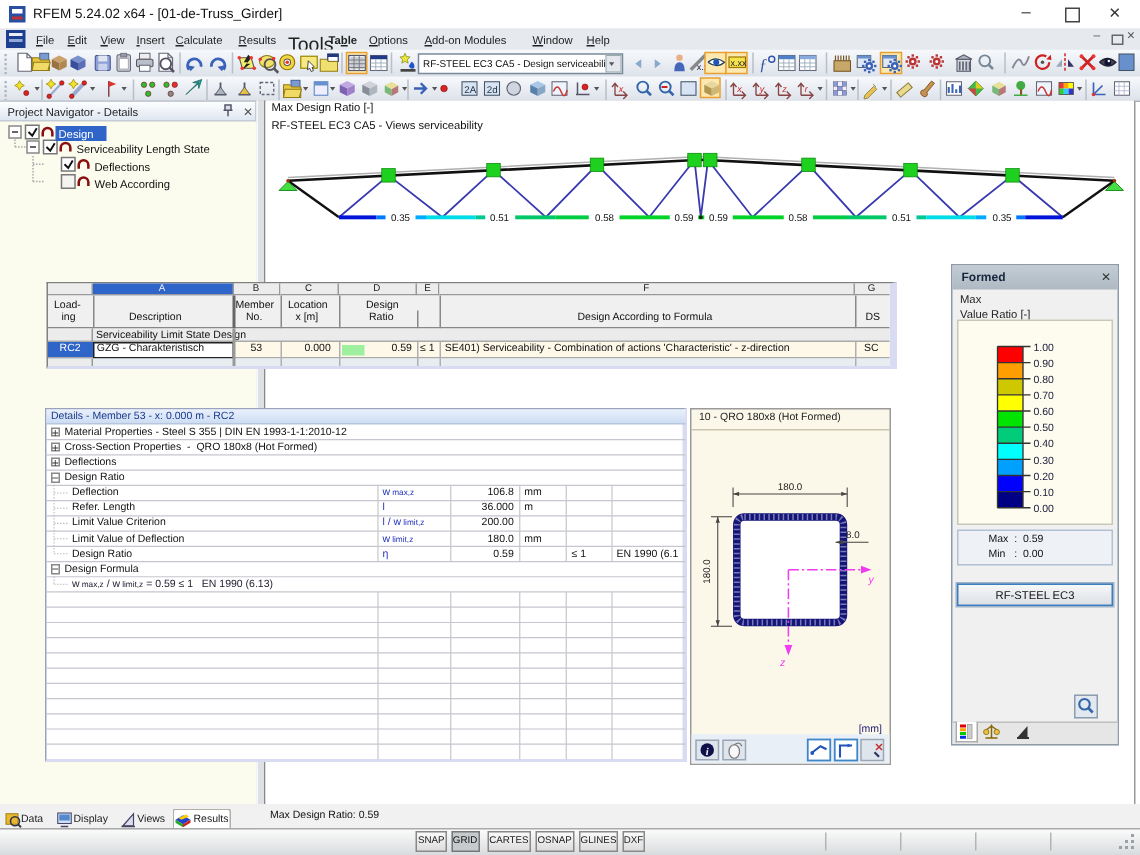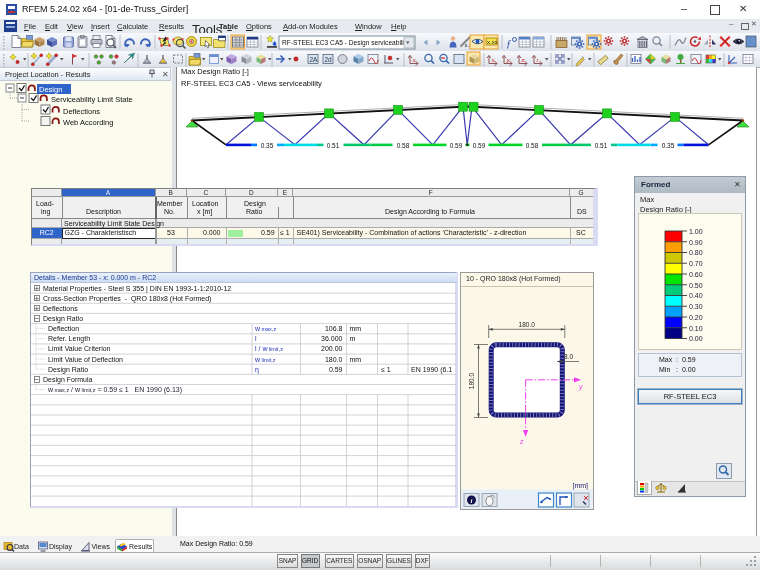--- a/index.html
+++ b/index.html
@@ -358,21 +358,21 @@
       <path d="M718,7 l3.5,0 l-1.75,2.5 z" fill="#555"></path>
       <line x1="724" y1="2" x2="724" y2="16" stroke="#b9bfc7" stroke-width="1"></line>
       <path d="M729,12 h8 M729,12 v-8 M729,12 l6,-6" fill="none" stroke="#3a62b8" stroke-width="1.1"></path>
       <circle cx="729" cy="12" r="1.2" fill="#dd3333"></circle>
       <rect x="743" y="3.5" width="10" height="9" fill="#fff" stroke="#667" stroke-width="0.7"></rect>
       <path d="M743,6.5 h10 M743,9.5 h10 M746,3.5 v9 M749.5,3.5 v9" stroke="#aac" stroke-width="0.5"></path>
 </svg>
 
 <div class="ab" style="left:0;top:67px;width:171px;height:473px;background:#fbfbee;border-top:1px solid #b8bcc4;"></div>
 <div class="ab" style="left:0;top:67px;width:171px;height:14px;background:linear-gradient(#fdfeff,#dfe7f2);border:1px solid #c3cbd6;border-left:none;box-sizing:border-box;"></div>
-<div class="tx" style="left:5px;top:70px;font-size:7.5px;color:#222;">Project Location - Results</div>
+<div class="tx" style="left:5px;top:70px;font-size:7.5px;color:#222;">Project Navigator - Details</div>
 <svg class="ab" style="left:148px;top:69px;" width="9" height="9" viewBox="0 0 9 9">
       <path d="M2,1 h4 v3.5 h-4 z M1,4.5 h6 M4,4.5 v4" stroke="#556" stroke-width="1" fill="#dde"></path>
     </svg>
 <div class="tx" style="left:162px;top:69.5px;font-size:8px;color:#555;">✕</div>
 
 <svg class="ab" style="left:0;top:81px;" width="171" height="60" viewBox="0 0 171 60">
 
   <g stroke="#aaa" stroke-width="1" stroke-dasharray="1,1">
     <line x1="10" y1="12" x2="10" y2="17"></line>
     <line x1="10" y1="17" x2="17" y2="17"></line>
@@ -404,21 +404,21 @@
 
   <g stroke="#8a1010" stroke-width="1.7" fill="none">
     <path d="M28.5,10 v-2.5 a3.2,3.2 0 0 1 6.4,0 v2.5"></path>
     <path d="M40.5,20 v-2.5 a3.2,3.2 0 0 1 6.4,0 v2.5"></path>
     <path d="M52.5,31.5 v-2.5 a3.2,3.2 0 0 1 6.4,0 v2.5"></path>
     <path d="M52.5,43 v-2.5 a3.2,3.2 0 0 1 6.4,0 v2.5"></path>
   </g>
 </svg>
 <div class="ab" style="left:37px;top:84px;width:34px;height:10px;background:#2f64c8;"></div>
 <div class="tx" style="left:39px;top:84.5px;font-size:7.5px;color:#fff;">Design</div>
-<div class="tx" style="left:51px;top:95px;font-size:7.5px;color:#111;">Serviceability Limit State</div>
+<div class="tx" style="left:51px;top:95px;font-size:7.5px;color:#111;">Serviceability Length State</div>
 <div class="tx" style="left:63px;top:106.5px;font-size:7.5px;color:#111;">Deflections</div>
 <div class="tx" style="left:63px;top:118px;font-size:7.5px;color:#111;">Web According</div>
 
 <div class="ab" style="left:0;top:540px;width:171px;height:13px;background:#eceadf;border-top:1px solid #c8c8bc;"></div>
 
 <div class="ab" style="left:171px;top:67px;width:6px;height:473px;background:#dde0e4;border-left:1px solid #f8f8f8;border-right:1px solid #888;box-sizing:border-box;"></div>
 
 <div class="ab" style="left:177px;top:67px;width:580px;height:469px;background:#ffffff;border-right:1px solid #999;box-sizing:border-box;"></div>
 <div class="tx" style="left:181px;top:67px;font-size:7.5px;color:#111;">Max Design Ratio [-]</div>
 <div class="tx" style="left:181px;top:79px;font-size:7.5px;color:#111;">RF-STEEL EC3 CA5 - Views serviceability</div>
@@ -679,21 +679,21 @@
   <circle cx="120.5" cy="227" r="3.2" fill="none" stroke="#336;" stroke-width="1.2"></circle>
   <line x1="123" y1="229.5" x2="126" y2="232.5" stroke="#336" stroke-width="1.5"></line>
   <path d="M124,224 l4,4 m0,-4 l-4,4" stroke="#c03030" stroke-width="1"></path>
 </svg>
 
 <div class="ab" style="left:634px;top:176px;width:112px;height:321px;background:#f0f0f0;border:1px solid #8e9aa8;box-sizing:border-box;"></div>
 <div class="ab" style="left:635px;top:177px;width:110px;height:16px;background:linear-gradient(#c3ccd4,#aeb9c3);"></div>
 <div class="tx" style="left:641px;top:180px;font-size:8px;font-weight:bold;color:#17263e;">Formed</div>
 <div class="tx" style="left:734px;top:180px;font-size:8px;color:#333;">✕</div>
 <div class="tx" style="left:640px;top:195px;font-size:7.5px;color:#222;">Max</div>
-<div class="tx" style="left:640px;top:204.5px;font-size:7.5px;color:#222;">Design Ratio [-]</div>
+<div class="tx" style="left:640px;top:204.5px;font-size:7.5px;color:#222;">Value Ratio [-]</div>
 <div class="ab" style="left:638px;top:213px;width:104px;height:137px;background:#fdfcee;border:1px solid #c8c8b8;box-sizing:border-box;"></div>
 <svg class="ab" style="left:634px;top:176px;" width="112" height="321" viewBox="0 0 112 321">
   <g>
     <rect x="31" y="55" width="17" height="10.75" fill="#fe0000"></rect>
     <rect x="31" y="65.75" width="17" height="10.75" fill="#ff9e00"></rect>
     <rect x="31" y="76.5" width="17" height="10.75" fill="#cdc800"></rect>
     <rect x="31" y="87.25" width="17" height="10.75" fill="#ffff00"></rect>
     <rect x="31" y="98" width="17" height="10.75" fill="#00e400"></rect>
     <rect x="31" y="108.75" width="17" height="10.75" fill="#00cc7a"></rect>
     <rect x="31" y="119.5" width="17" height="10.75" fill="#00ffff"></rect>

